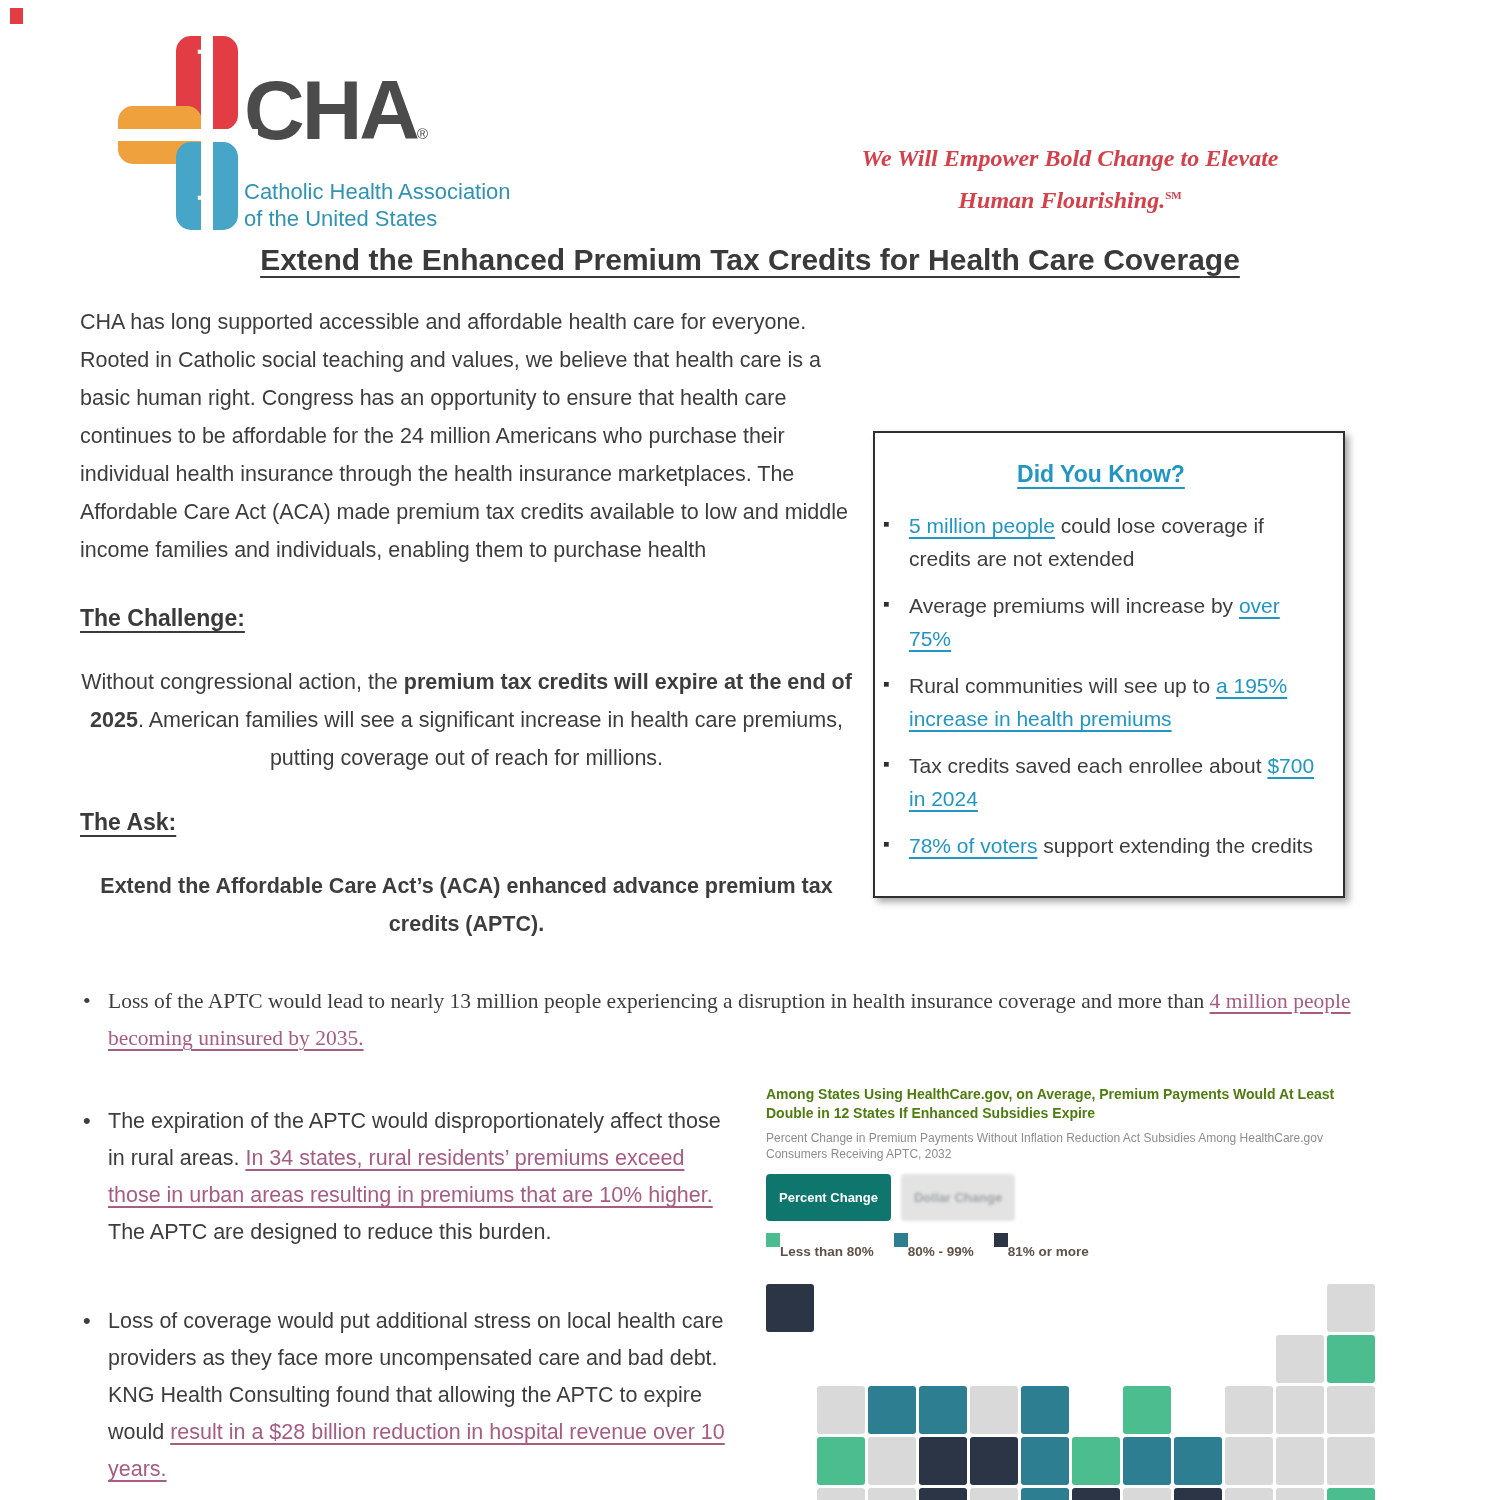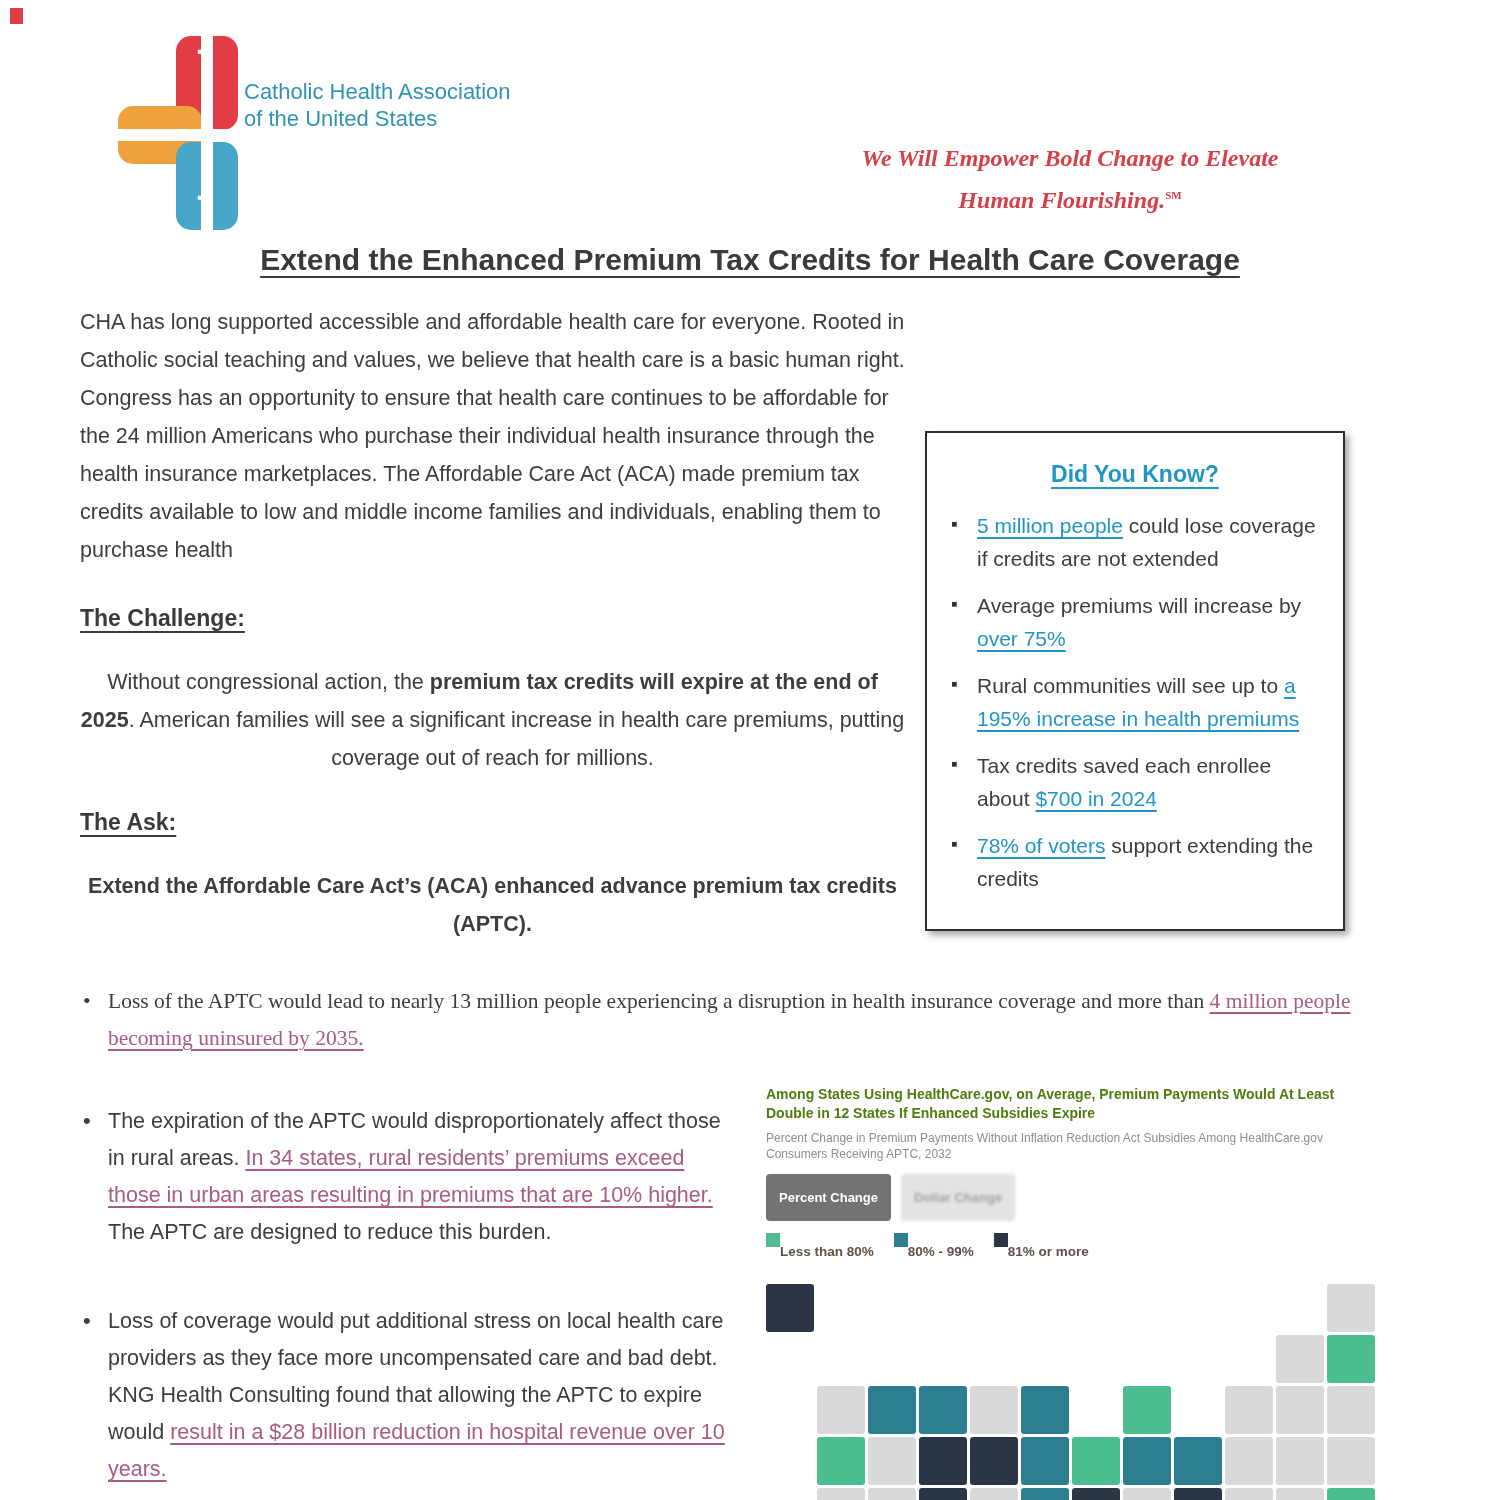--- a/index.html
+++ b/index.html
@@ -31,22 +31,22 @@
              font-family:"Liberation Serif", serif; font-style:italic; font-weight:bold;
              color:#d4414b; font-size:24px; line-height:37px; }
   .tagline sup { font-size:11px; font-style:normal; }
 
   
   .title { text-align:center; font-size:30px; font-weight:bold; color:#3a3a3a; margin-top:28px; }
   .u { text-decoration:underline; text-decoration-thickness:2px; text-underline-offset:6px; }
 
   
   .content-flow { padding:26px 155px 0 80px; font-size:21.5px; line-height:38px; }
-  .didyouknow { float:right; width:420px; margin:128px 0 20px 20px;
-                border:2.5px solid #2f2f2f; background:#ffffff; padding:16px 24px 20px 24px;
+  .didyouknow { float:right; width:472px; margin:128px 0 20px 20px;
+                border:2.5px solid #2f2f2f; background:#ffffff; padding:16px 24px 20px 8px;
                 box-shadow:4px 4px 7px rgba(0,0,0,0.35); }
   .dyk-heading { text-align:center; font-size:23px; font-weight:bold; color:#2196c4; margin:6px 0 16px 0; }
   .dyk-heading .u { text-decoration-thickness:2px; text-underline-offset:5px; }
   .dyk-list { list-style:none; }
   .dyk-list li { position:relative; padding-left:26px; margin-bottom:14px;
                  font-size:21px; line-height:33px; color:#3d3d3d; }
   .dyk-list li::before { content:"▪"; position:absolute; left:0; top:-2px; font-size:19px; color:#2f2f2f; }
 
   a, a:visited { cursor:pointer; }
   .link-blue   { color:#2196c4; text-decoration:underline; text-decoration-thickness:1.5px; text-underline-offset:4px; }
@@ -65,21 +65,21 @@
   .bullet.full { margin-bottom:28px;font-family:Liberation Serif, serif; }
   .two-col { display:flex; gap:26px; }
   .col-left { width:660px; flex:0 0 auto; padding-top:18px; }
   .col-left .bullet + .bullet { margin-top:52px; }
   .col-right { flex:1 1 auto; }
 
   .map-title { font-size:14px; font-weight:bold; color:#4d7c0f; line-height:19px; width:580px; }
   .map-subtitle { font-size:12px; color:#8d8d8d; line-height:16px; width:580px; margin-top:7px; }
   .map-toggles { margin-top:12px; display:flex; gap:10px; align-items:center; }
   .toggle { font-size:13px; font-weight:bold; padding:5px 13px; border-radius:4px; }
-  .toggle.active   { background:#737373; color:#ffffff; }
+  .toggle.active   { background:#0f766e; color:#ffffff; }
   .toggle.inactive { background:#e3e3e3; color:#9fa4a8; filter:blur(1.8px); }
   .map-legend { margin-top:12px; display:flex; gap:20px; align-items:center; }
   .legend-item { display:flex; align-items:flex-start; font-size:13.5px; font-weight:bold; color:#5f5147; }
   .legend-swatch { width:14px; height:14px; display:inline-block; }
 
   .tilemap { margin-top:14px; display:grid;
              grid-template-columns:repeat(12, 48px); grid-auto-rows:48px; gap:3px; }
   .tile { border-radius:3px; }
 </style>
 </head>
@@ -93,20 +93,21 @@
       <div class="logo-icon">
         <div class="petal petal-top"></div>
         <div class="petal petal-left"></div>
         <div class="petal petal-bottom"></div>
         <div class="cross-v"></div>
         <div class="cross-h"></div>
         <span class="mini-cross top">✝</span>
         <span class="mini-cross bottom">✝</span>
       </div>
       <div class="logo-text">
+        <div class="logo-acronym"><span>CHA</span><span class="reg">®</span></div>
         <div class="logo-org">
           <div>Catholic Health Association</div>
           <div>of the United States</div>
         </div>
       </div>
     </div>
     <div class="tagline">
       <div>We Will Empower Bold Change to Elevate</div>
       <div><span>Human Flourishing.</span><sup>SM</sup></div>
     </div>

